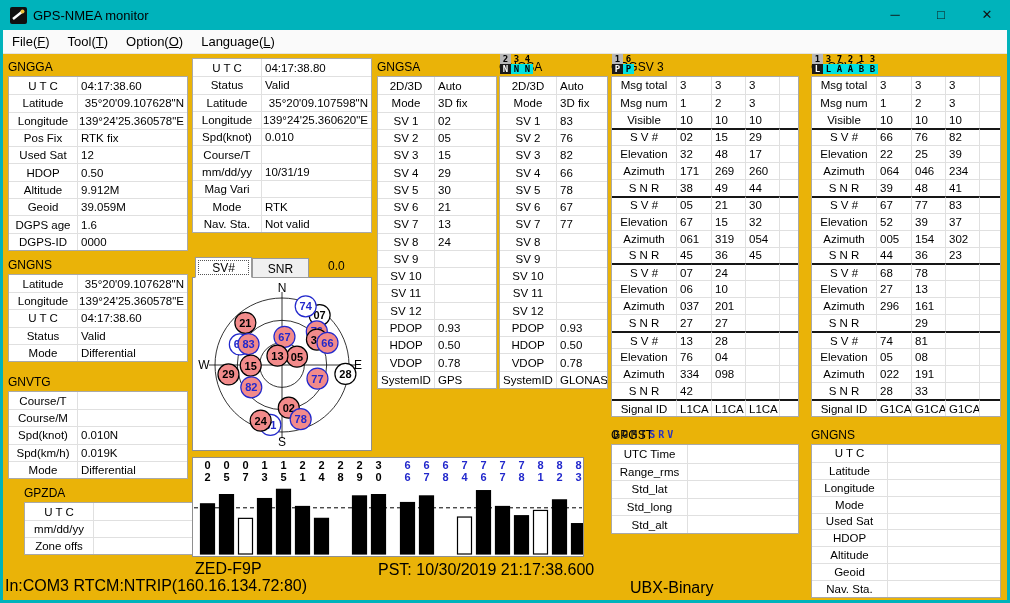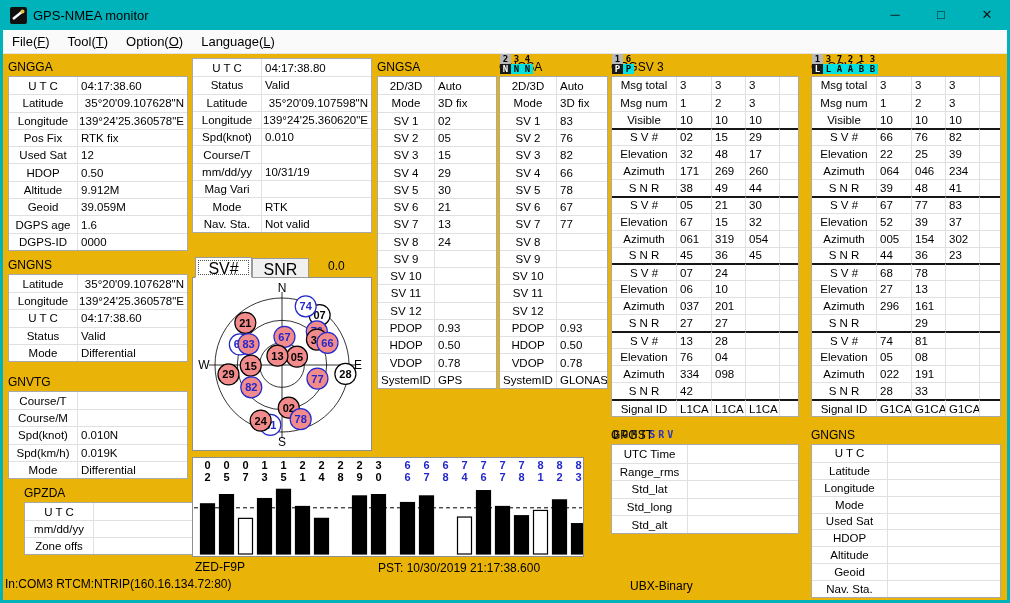--- a/index.html
+++ b/index.html
@@ -22,26 +22,26 @@
   .cell.bt{border-top:1px solid #e0e0e0}
   .cell.sep{border-top:2px solid #161616}
   .badge{position:absolute;display:flex;z-index:3}
   .badge .bcol{width:11px;display:flex;flex-direction:column;align-items:stretch;text-align:center;
     font-family:"DejaVu Sans Mono",monospace;font-size:9px;font-weight:bold;line-height:10px}
   .badge .btop{color:#000;background:transparent}
   .badge .bcol.first .btop{background:#b7b7b7}
   .badge .bbot{background:#00e2e2;color:#000}
   .badge .bcol.first .bbot{background:#1a1a1a;color:#fff}
   .lbadge{position:absolute;font-size:10px;font-weight:bold;letter-spacing:3px;font-family:"DejaVu Sans Mono",monospace}
-  .tab{position:absolute;height:21px;line-height:21px;text-align:center;font-size:16px;
+  .tab{position:absolute;height:21px;line-height:21px;text-align:center;font-size:12px;
     background:#f0f0f0;border:1px solid #9a9a9a;box-sizing:border-box;z-index:2}
   .tab.active{background:#fff;border-bottom:1px solid #fff;outline:1px dotted #555;outline-offset:-4px}
   .sky-value{position:absolute;font-size:12px;text-align:left}
   .plotbox{position:absolute;background:#fff;border:1px solid #8f8f8f;box-sizing:border-box}
-  .status-text{position:absolute;font-size:12px;white-space:nowrap}
+  .status-text{position:absolute;font-size:16px;white-space:nowrap}
 </style>
 </head>
 <body>
 
 <div class="window">
 
   <div class="titlebar">
     <svg class="app-icon" width="17" height="17">
       <rect x="0" y="0" width="17" height="17" rx="2" fill="#101010"></rect>
       <line x1="3" y1="12" x2="13" y2="4" stroke="#ffffff" stroke-width="2.4"></line>

